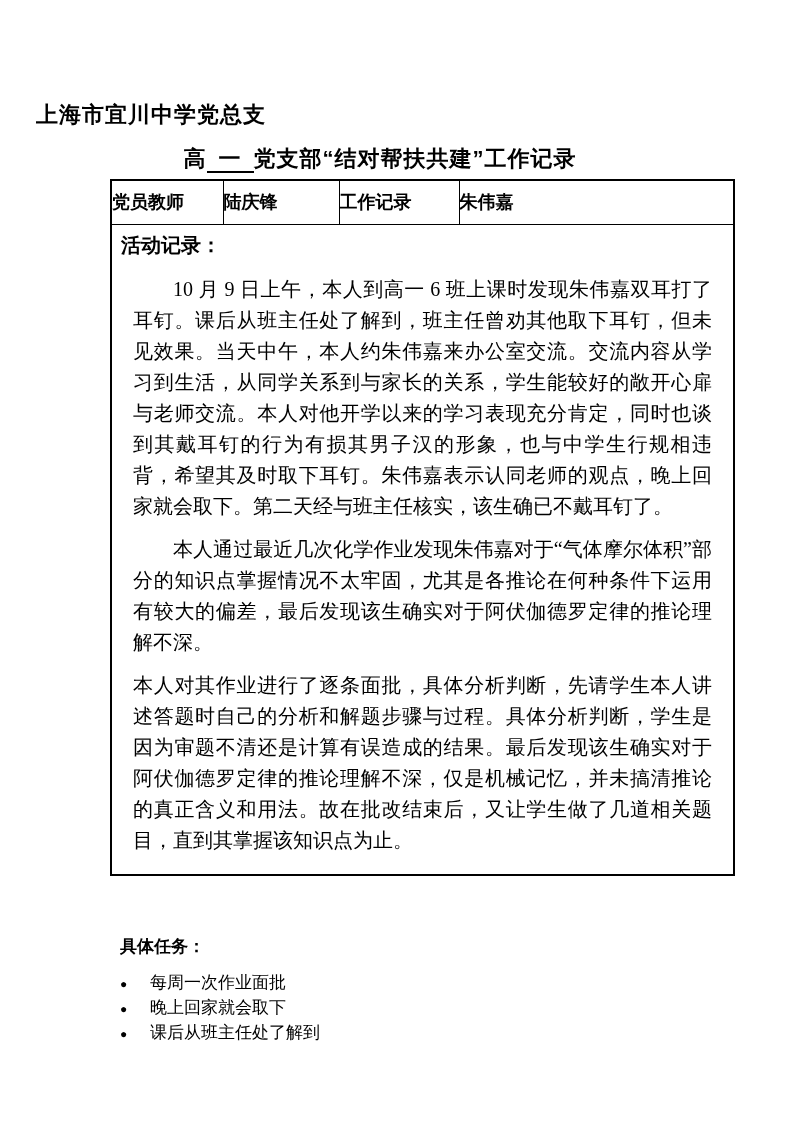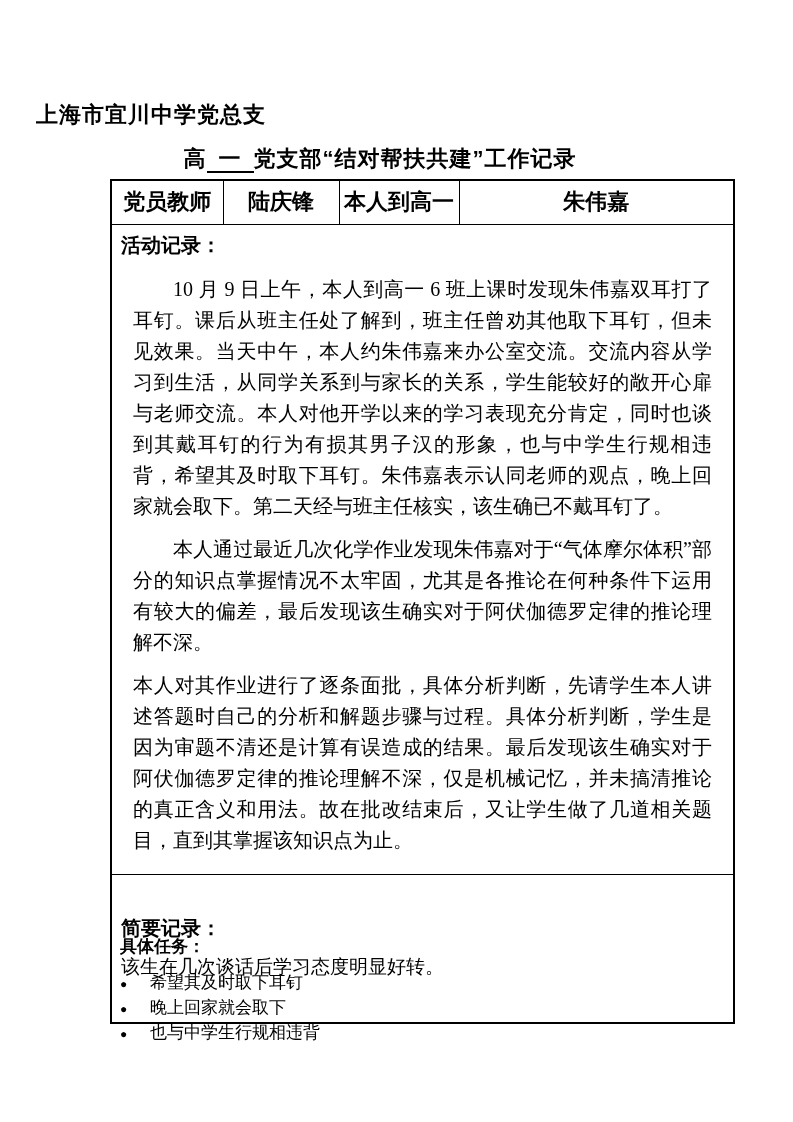--- a/index.html
+++ b/index.html
@@ -37,24 +37,24 @@
     position:absolute; top:179px; left:110px;
     width:623px;
     border-collapse:collapse;
     table-layout:fixed;
     border:2px solid #000;
   }
   table.form td { border:1px solid #000; vertical-align:middle; }
   .col1 { width:112px; } .col2 { width:116px; } .col3 { width:120px; } .col4 { width:275px; }
   tr.info-row { height:44px; }
   tr.info-row td {
-    text-align:center;
+    text-align:left;
     font-family:"Liberation Sans","DejaVu Sans",sans-serif;
     font-weight:bold;
-    font-size:22px;
+    font-size:18px;
     margin-top:16px;
   }
   td.big-cell { vertical-align:top; padding:7px 9px 6px 9px; }
   tr.activity-row { height:503px; }
   tr.brief-row { height:149px; }
   .sec-heading {
     font-family:Liberation Mono, monospace;
     font-weight:bold;
     font-size:20px;
     line-height:30px;
@@ -102,49 +102,43 @@
     <colgroup>
       <col class="col1">
         <col class="col2">
         <col class="col3">
         <col class="col4">
     </colgroup>
     <tbody>
       <tr class="info-row">
         <td>党员教师</td>
         <td>陆庆锋</td>
-        <td>本人到高一</td>
+        <td>工作记录</td>
         <td>朱伟嘉</td>
       </tr>
       <tr class="activity-row">
         <td class="big-cell body-text" colspan="4">
           <div class="sec-heading">活动记录：</div>
           <p class="indent">10 月 9 日上午，本人到高一 6 班上课时发现朱伟嘉双耳打了耳钉。课后从班主任处了解到，班主任曾劝其他取下耳钉，但未见效果。当天中午，本人约朱伟嘉来办公室交流。交流内容从学习到生活，从同学关系到与家长的关系，学生能较好的敞开心扉与老师交流。本人对他开学以来的学习表现充分肯定，同时也谈到其戴耳钉的行为有损其男子汉的形象，也与中学生行规相违背，希望其及时取下耳钉。朱伟嘉表示认同老师的观点，晚上回家就会取下。第二天经与班主任核实，该生确已不戴耳钉了。</p>
           <p class="indent">本人通过最近几次化学作业发现朱伟嘉对于“气体摩尔体积”部分的知识点掌握情况不太牢固，尤其是各推论在何种条件下运用有较大的偏差，最后发现该生确实对于阿伏伽德罗定律的推论理解不深。</p>
           <p>本人对其作业进行了逐条面批，具体分析判断，先请学生本人讲述答题时自己的分析和解题步骤与过程。具体分析判断，学生是因为审题不清还是计算有误造成的结果。最后发现该生确实对于阿伏伽德罗定律的推论理解不深，仅是机械记忆，并未搞清推论的真正含义和用法。故在批改结束后，又让学生做了几道相关题目，直到其掌握该知识点为止。</p>
         </td>
       </tr>
-      <tr class="brief-row">
-        <td class="big-cell" colspan="4">
-          <div class="sec-heading">简要记录：</div>
-          <div class="brief-content">该生在几次谈话后学习态度明显好转。</div>
-        </td>
-      </tr>
     </tbody>
   </table>
 
   <div class="tasks">
     <div class="tasks-heading">具体任务：</div>
     <div class="task-item">
       <span class="bullet">●</span>
-      <span>希望其及时取下耳钉</span>
+      <span>每周一次作业面批</span>
     </div>
     <div class="task-item">
       <span class="bullet">●</span>
       <span>晚上回家就会取下</span>
     </div>
     <div class="task-item">
       <span class="bullet">●</span>
-      <span>也与中学生行规相违背</span>
+      <span>课后从班主任处了解到</span>
     </div>
   </div>
 
 </div>
 
 </body></html>

